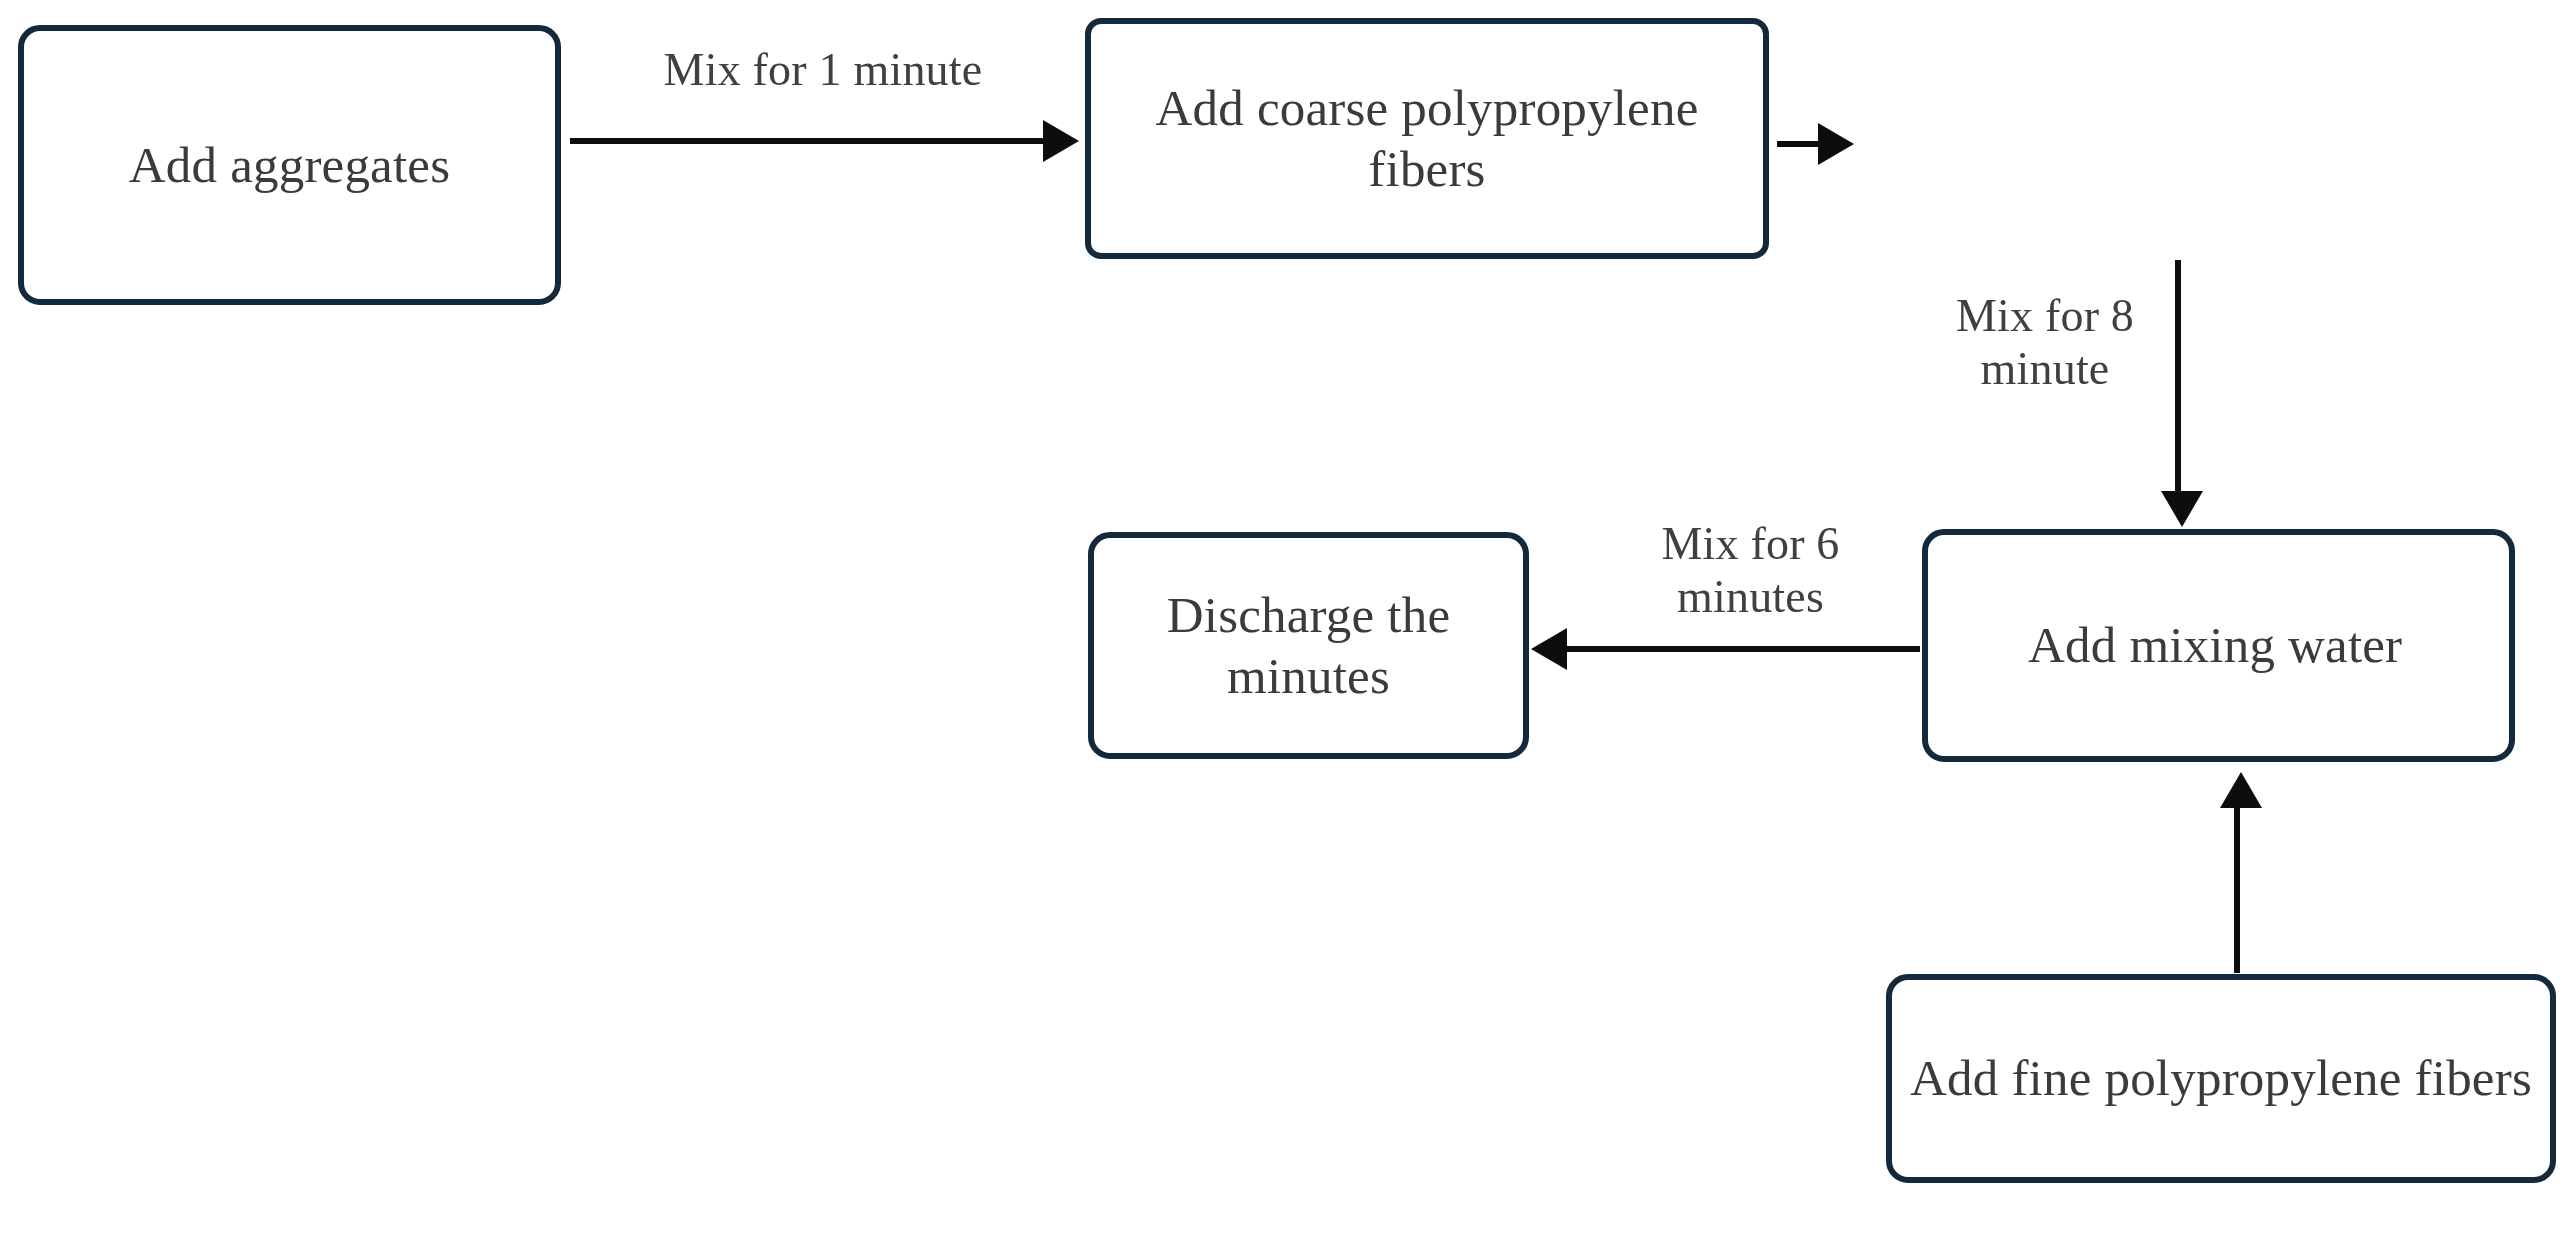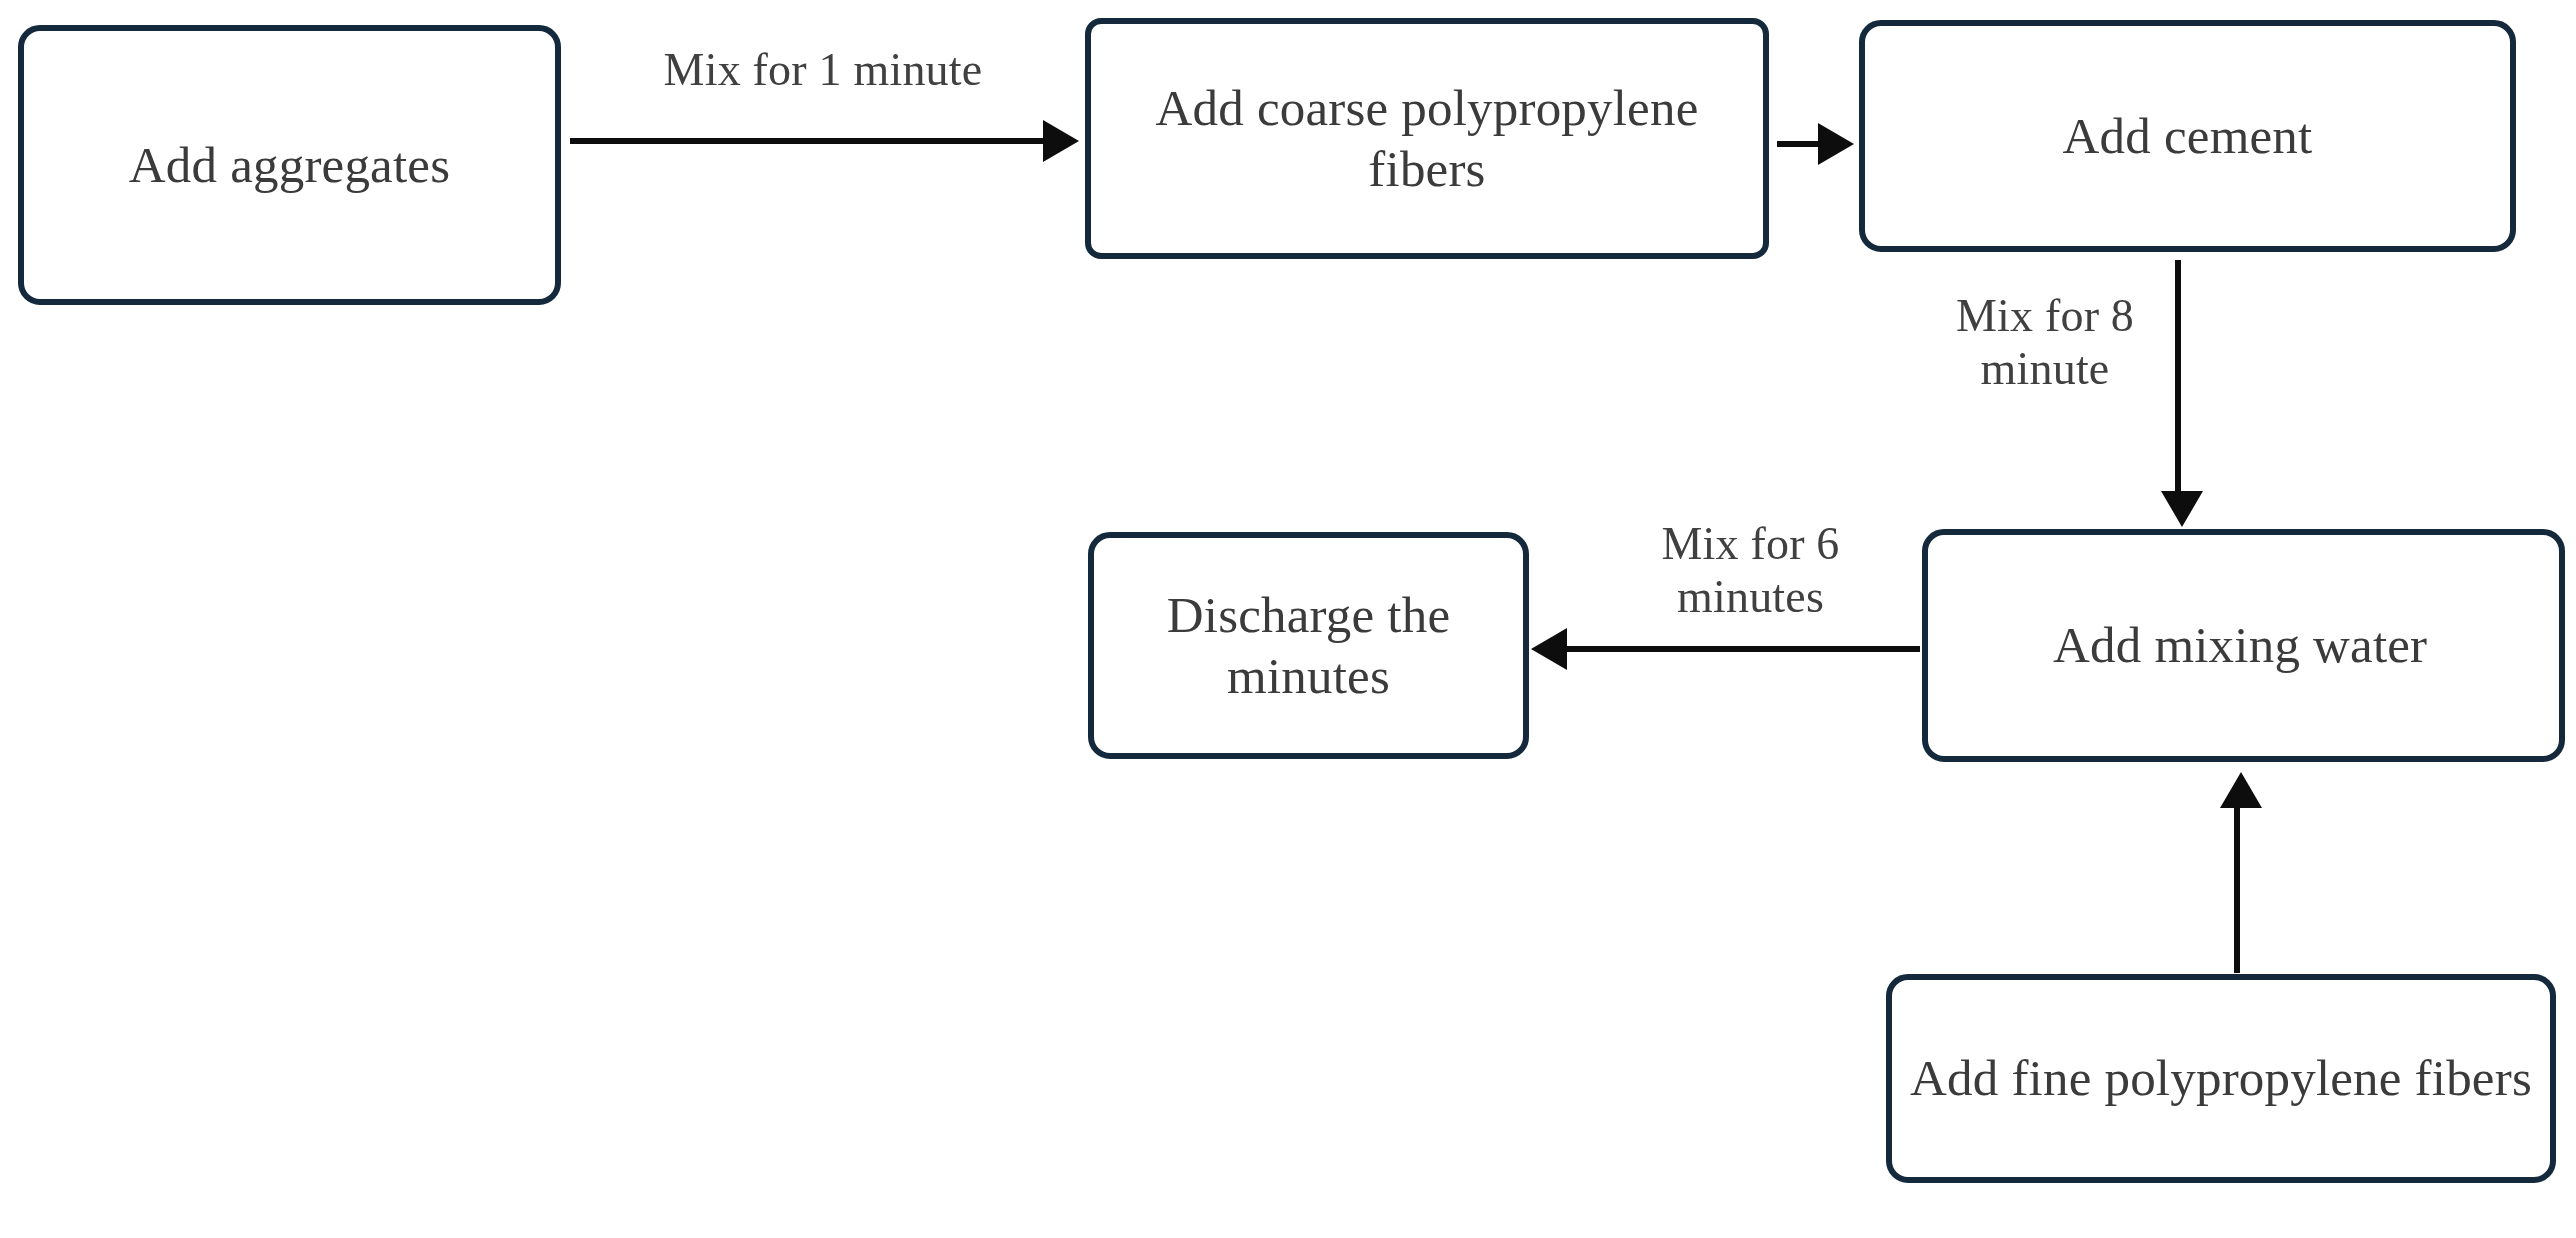--- a/index.html
+++ b/index.html
@@ -30,21 +30,21 @@
     line-height: 1.18;
     letter-spacing: 0.2px;
     padding: 3.6px 12.7px;
   }
   .node span { display: block; width: 100%; }
 
   
   #node-add-aggregates      { left:18px;   top:25px;   width:543px; height:280px; }
   #node-add-coarse-fibers   { left:1085px; top:18px;   width:684px; height:241px;border-radius:16px; }
   #node-add-cement          { left:1859px; top:20px;   width:657px; height:232px; }
-  #node-add-mixing-water    { left:1922px; top:529px;  width:643px; height:233px;padding-left:6px; }
+  #node-add-mixing-water    { left:1922px; top:529px;  width:593px; height:233px;padding-left:6px; }
   #node-discharge-mixture   { left:1088px; top:532px;  width:441px; height:227px; }
   #node-add-fine-fibers     { left:1886px; top:974px; width:670px; height:209px; }
   .edge-line-h {
     position: absolute;
     height: 6.3px;
     background: #0d0d0d;
   }
   .edge-line-v {
     position: absolute;
     width: 6.3px;
@@ -112,23 +112,20 @@
 
   <div class="node" id="node-add-aggregates">
     <span>Add aggregates</span>
   </div>
 
   <div class="node" id="node-add-coarse-fibers">
     <span>Add coarse
 polypropylene fibers</span>
   </div>
 
-  <div class="node" id="node-add-cement">
-    <span>Add cement</span>
-  </div>
 
   <div class="node" id="node-add-mixing-water">
     <span>Add mixing water</span>
   </div>
 
   <div class="node" id="node-discharge-mixture">
     <span>Discharge the
 minutes</span>
   </div>
 

